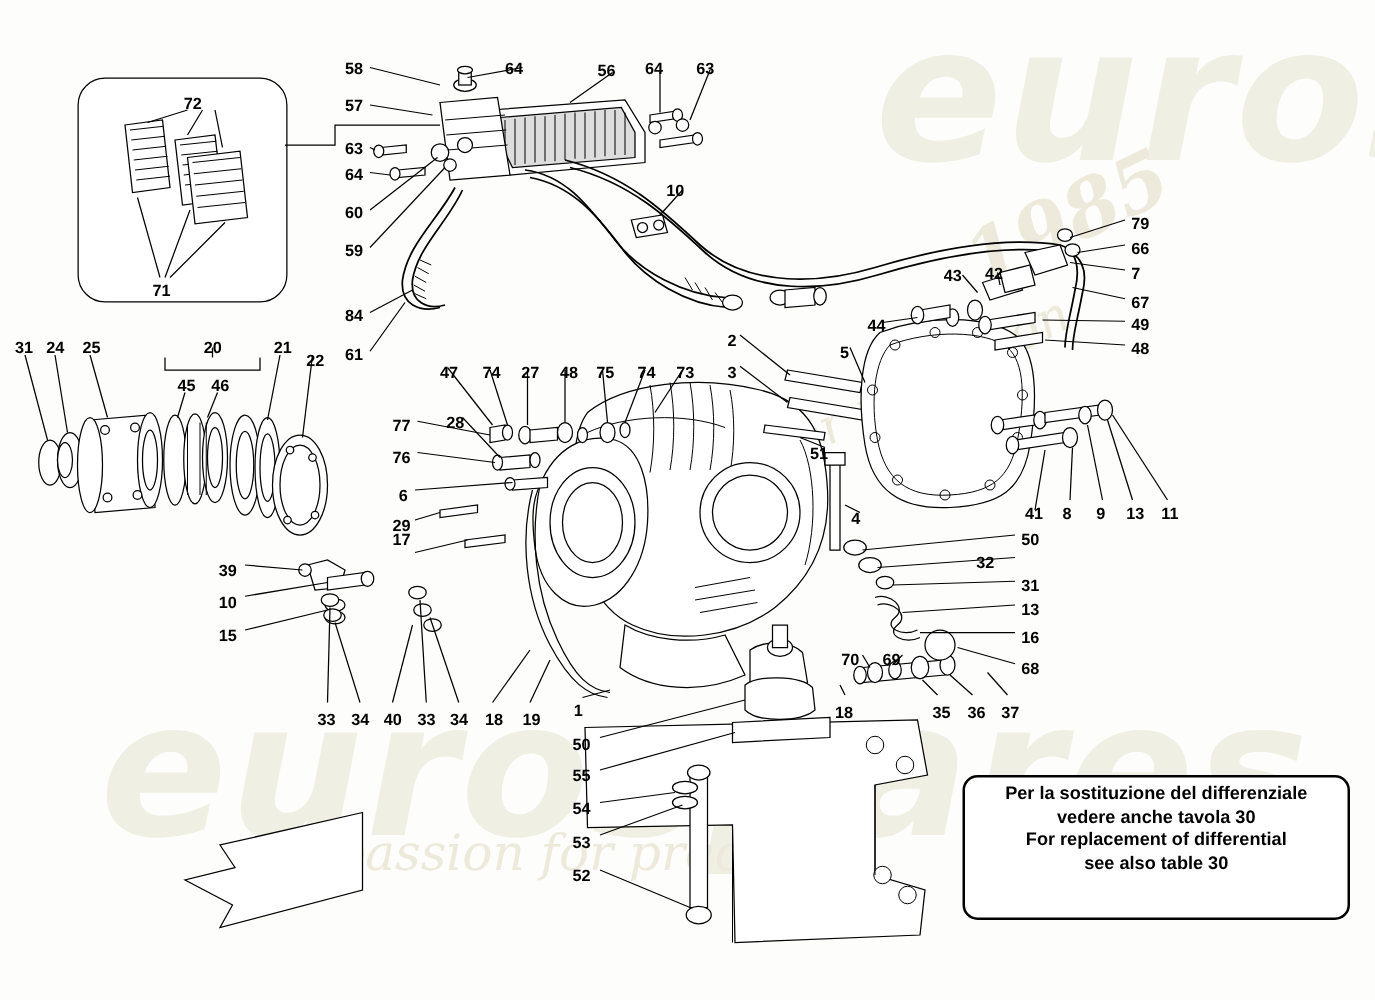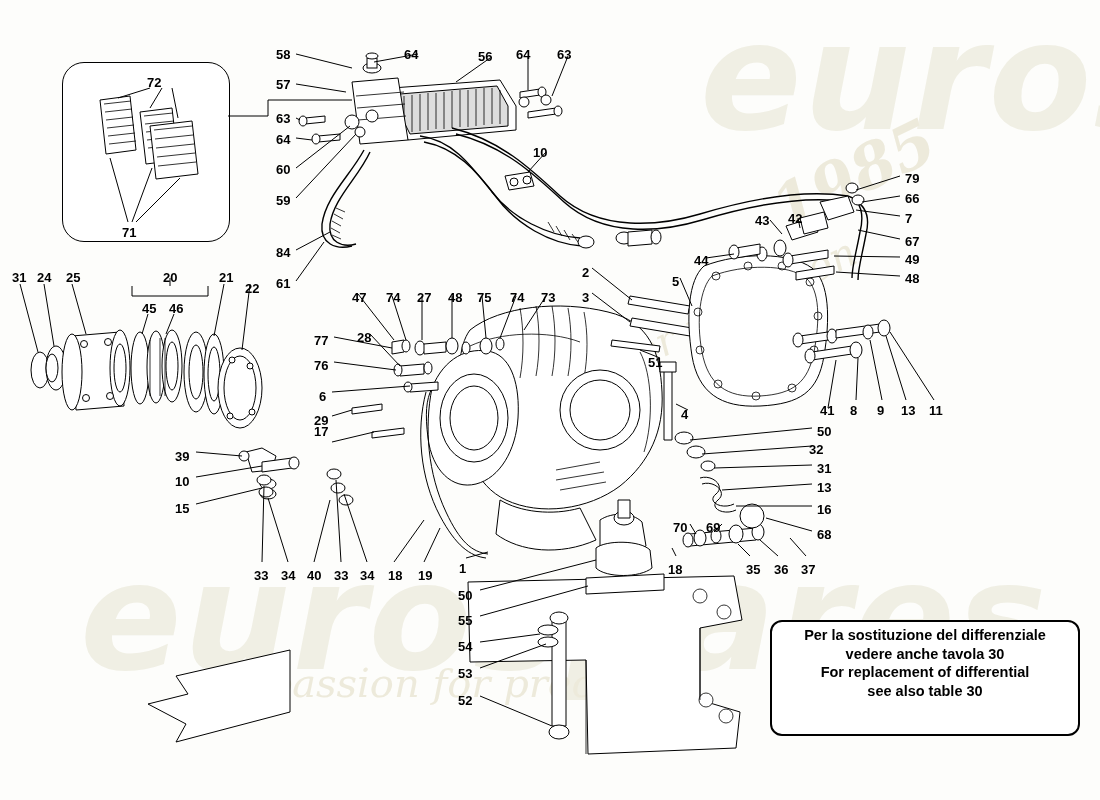--- a/index.html
+++ b/index.html
@@ -560,21 +560,21 @@
     <div class="lbl" style="left:319px;top:390px">6</div>
     <div class="lbl" style="left:820px;top:404px">41</div>
     <div class="lbl" style="left:850px;top:404px">8</div>
     <div class="lbl" style="left:877px;top:404px">9</div>
     <div class="lbl" style="left:901px;top:404px">13</div>
     <div class="lbl" style="left:929px;top:404px">11</div>
     <div class="lbl" style="left:314px;top:414px">29</div>
     <div class="lbl" style="left:681px;top:408px">4</div>
     <div class="lbl" style="left:817px;top:425px">50</div>
     <div class="lbl" style="left:314px;top:425px">17</div>
-    <div class="lbl" style="left:809px;top:443px">32</div>
+    <div class="lbl" style="left:781px;top:443px">32</div>
     <div class="lbl" style="left:175px;top:450px">39</div>
     <div class="lbl" style="left:817px;top:462px">31</div>
     <div class="lbl" style="left:175px;top:475px">10</div>
     <div class="lbl" style="left:817px;top:481px">13</div>
     <div class="lbl" style="left:175px;top:502px">15</div>
     <div class="lbl" style="left:817px;top:503px">16</div>
     <div class="lbl" style="left:673px;top:521px">70</div>
     <div class="lbl" style="left:706px;top:521px">69</div>
     <div class="lbl" style="left:817px;top:528px">68</div>
     <div class="lbl" style="left:254px;top:569px">33</div>

